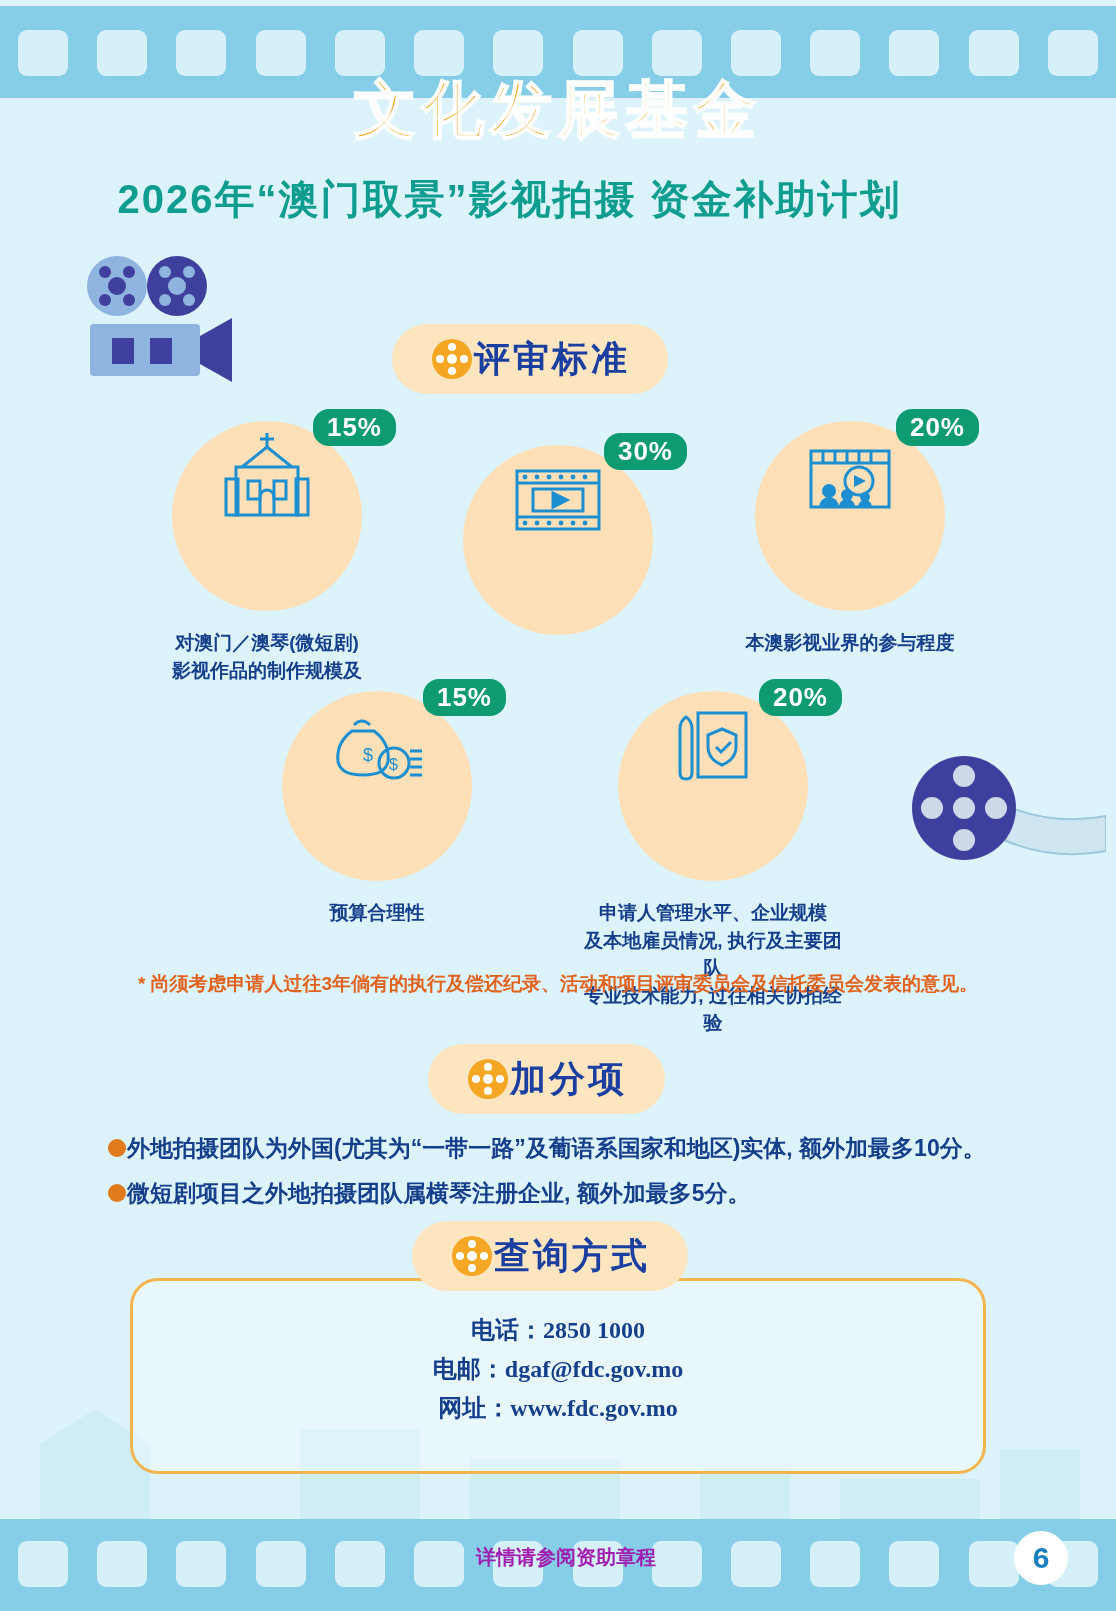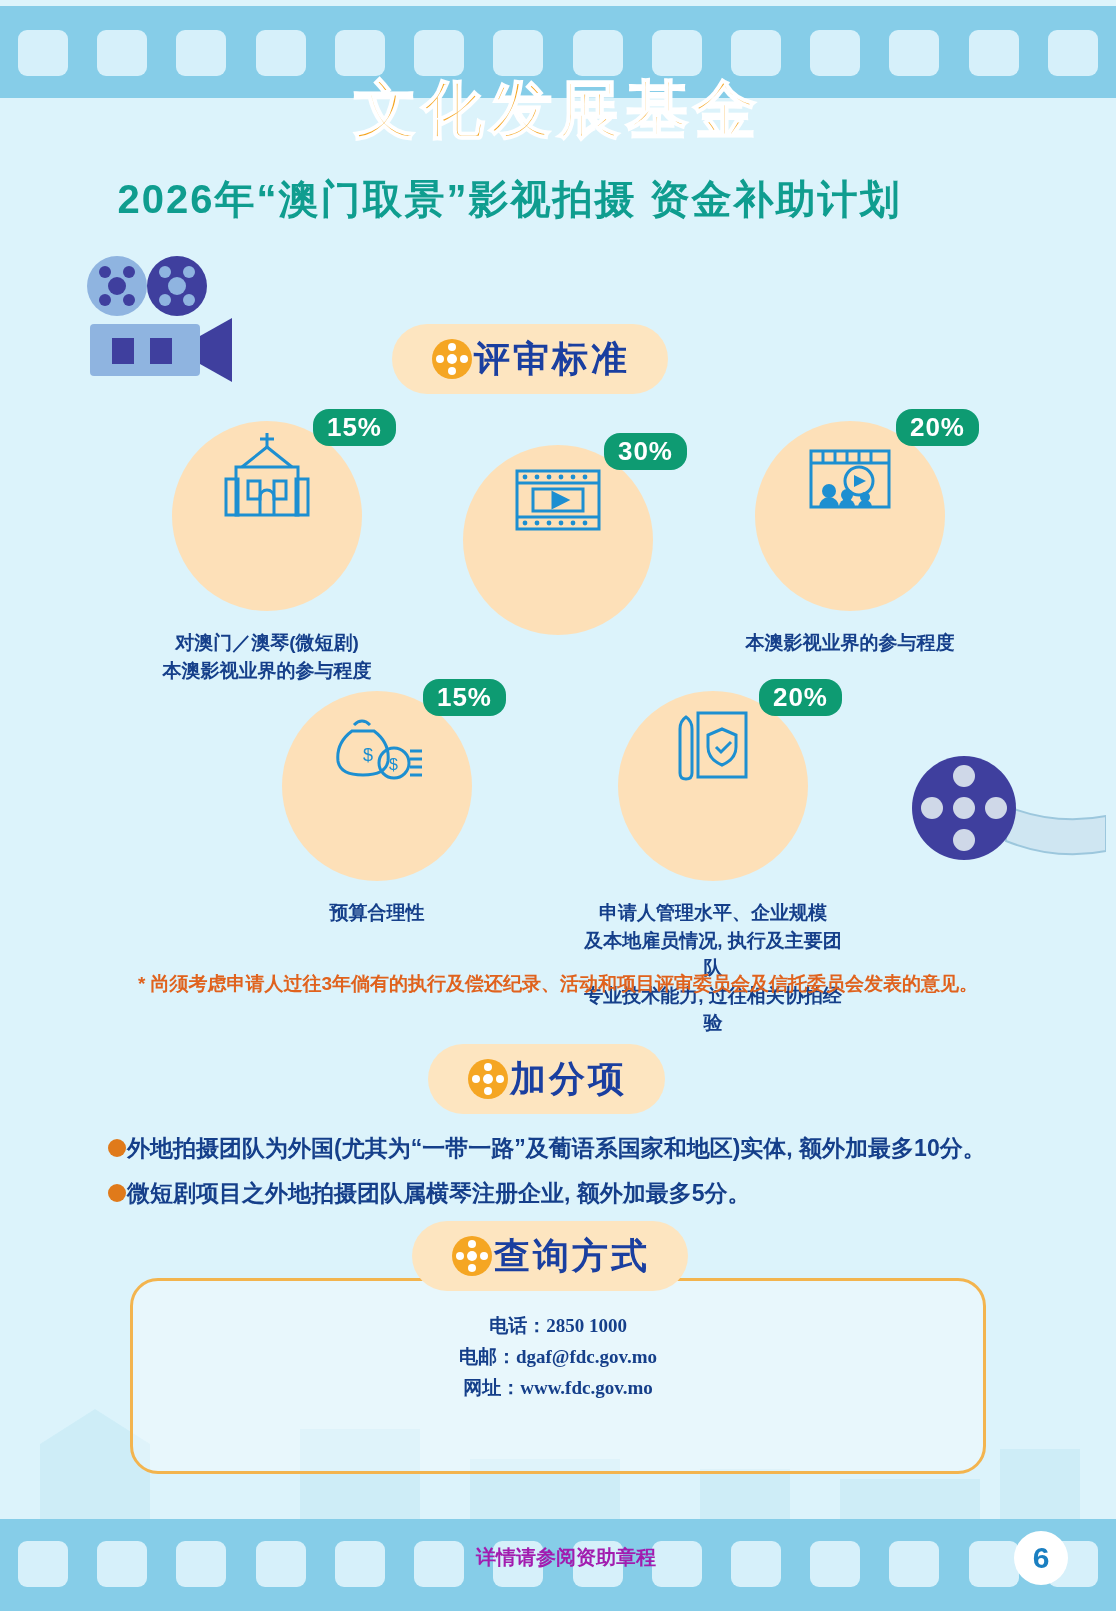--- a/index.html
+++ b/index.html
@@ -62,21 +62,21 @@
   .bonus .dot{width:18px;height:18px;border-radius:50%;background:#e07a1a;margin-top:8px;flex:0 0 auto;}
   .bonus .txt{font-size:23px;color:#153f8a;font-weight:bold;line-height:1.5;}
 
   
   .contact-box{
     position:absolute;left:130px;top:1272px;width:856px;height:196px;
     border:3px solid #f3b44e;border-radius:28px;background:rgba(255,255,255,0.35);
     box-sizing:border-box;
   }
   .contact-lines{position:absolute;left:0;top:1305px;width:1116px;text-align:center;
-    font-size:19px;color:#153f8a;font-weight:bold;line-height:1.62;font-family:"Liberation Serif",serif;}
+    font-size:24px;color:#153f8a;font-weight:bold;line-height:1.62;font-family:"Liberation Serif",serif;}
 
   
   .footer-text{position:absolute;left:0;bottom:40px;width:1116px;text-align:center;font-size:20px;color:#a21caf;font-weight:bold;padding-left:8px;}
   .page-num{position:absolute;right:48px;bottom:26px;width:54px;height:54px;border-radius:50%;background:#fff;color:#1a7fc1;
     font-size:30px;font-weight:bold;display:flex;align-items:center;justify-content:center;}
 
   
   .reel-deco{position:absolute;right:10px;top:740px;width:200px;height:130px;}
 </style>
 </head>
@@ -170,21 +170,21 @@
           <rect x="24" y="46" width="62" height="48"></rect>
           <rect x="36" y="60" width="12" height="18"></rect>
           <rect x="62" y="60" width="12" height="18"></rect>
           <path d="M48 94 v-18 a7 7 0 0 1 14 0 v18"></path>
           <rect x="14" y="58" width="12" height="36"></rect>
           <rect x="84" y="58" width="12" height="36"></rect>
         </g>
       </svg>
     </div>
     <div class="cap">对澳门／澳琴(微短剧)
-本澳影视业界的参与程度</div>
+影视作品的制作规模及</div>
   </div>
 
   <div class="crit" style="left:463px;top:439px;">
     <div class="circ">
       <span class="badge">30%</span>
       <svg width="110" height="110" viewBox="0 0 110 110">
         <g stroke="#1d8fd1" stroke-width="3" fill="none">
           <rect x="14" y="26" width="82" height="58"></rect>
           <line x1="14" y1="38" x2="96" y2="38"></line>
           <line x1="14" y1="72" x2="96" y2="72"></line>

